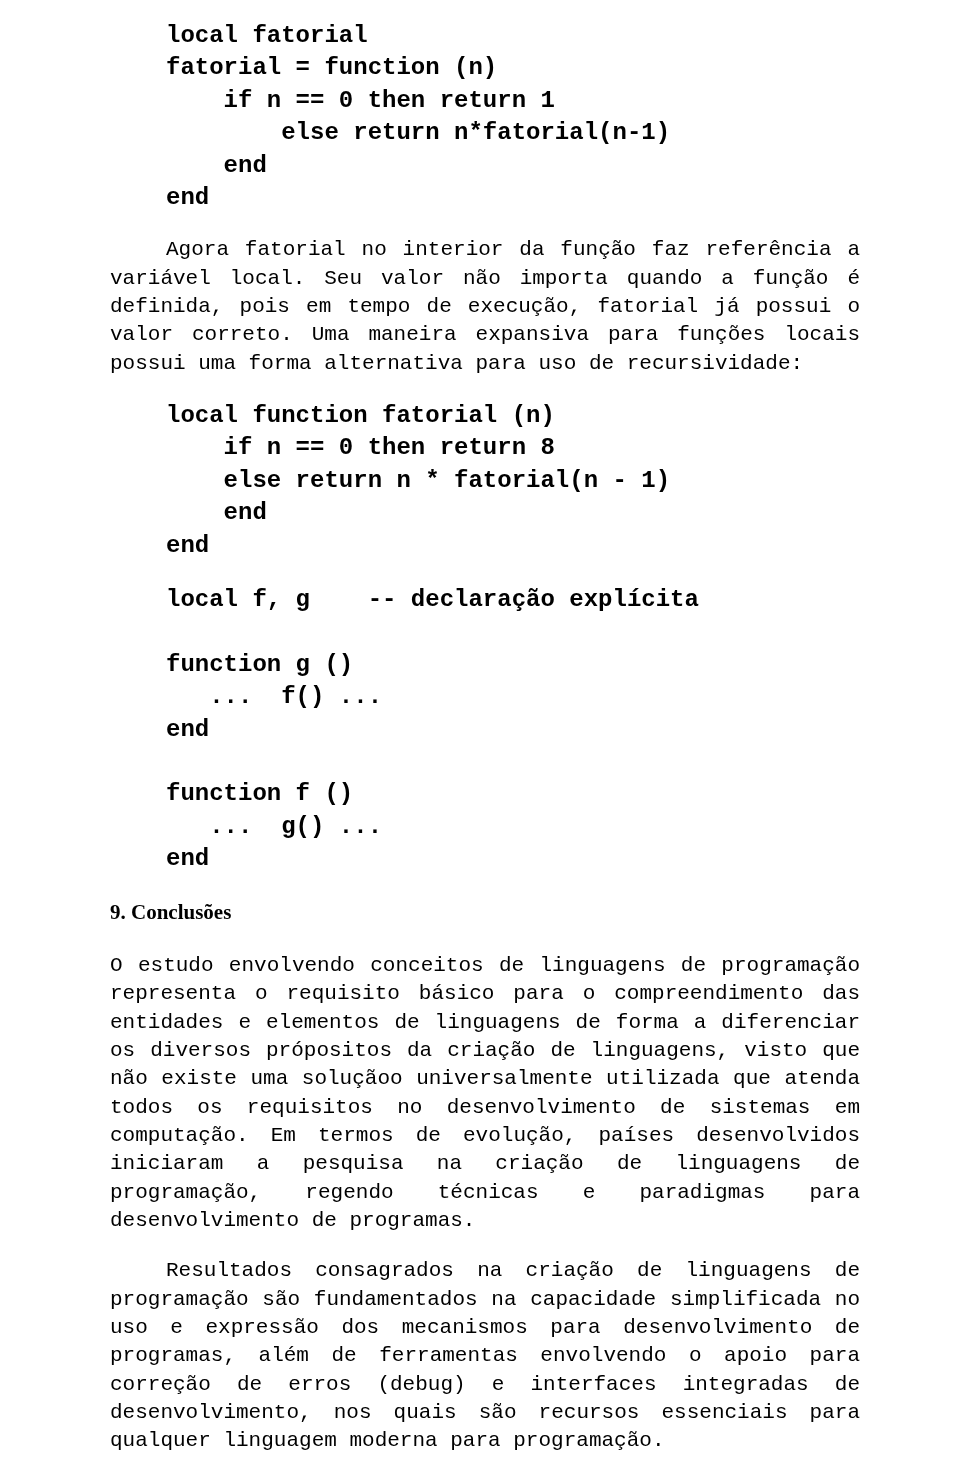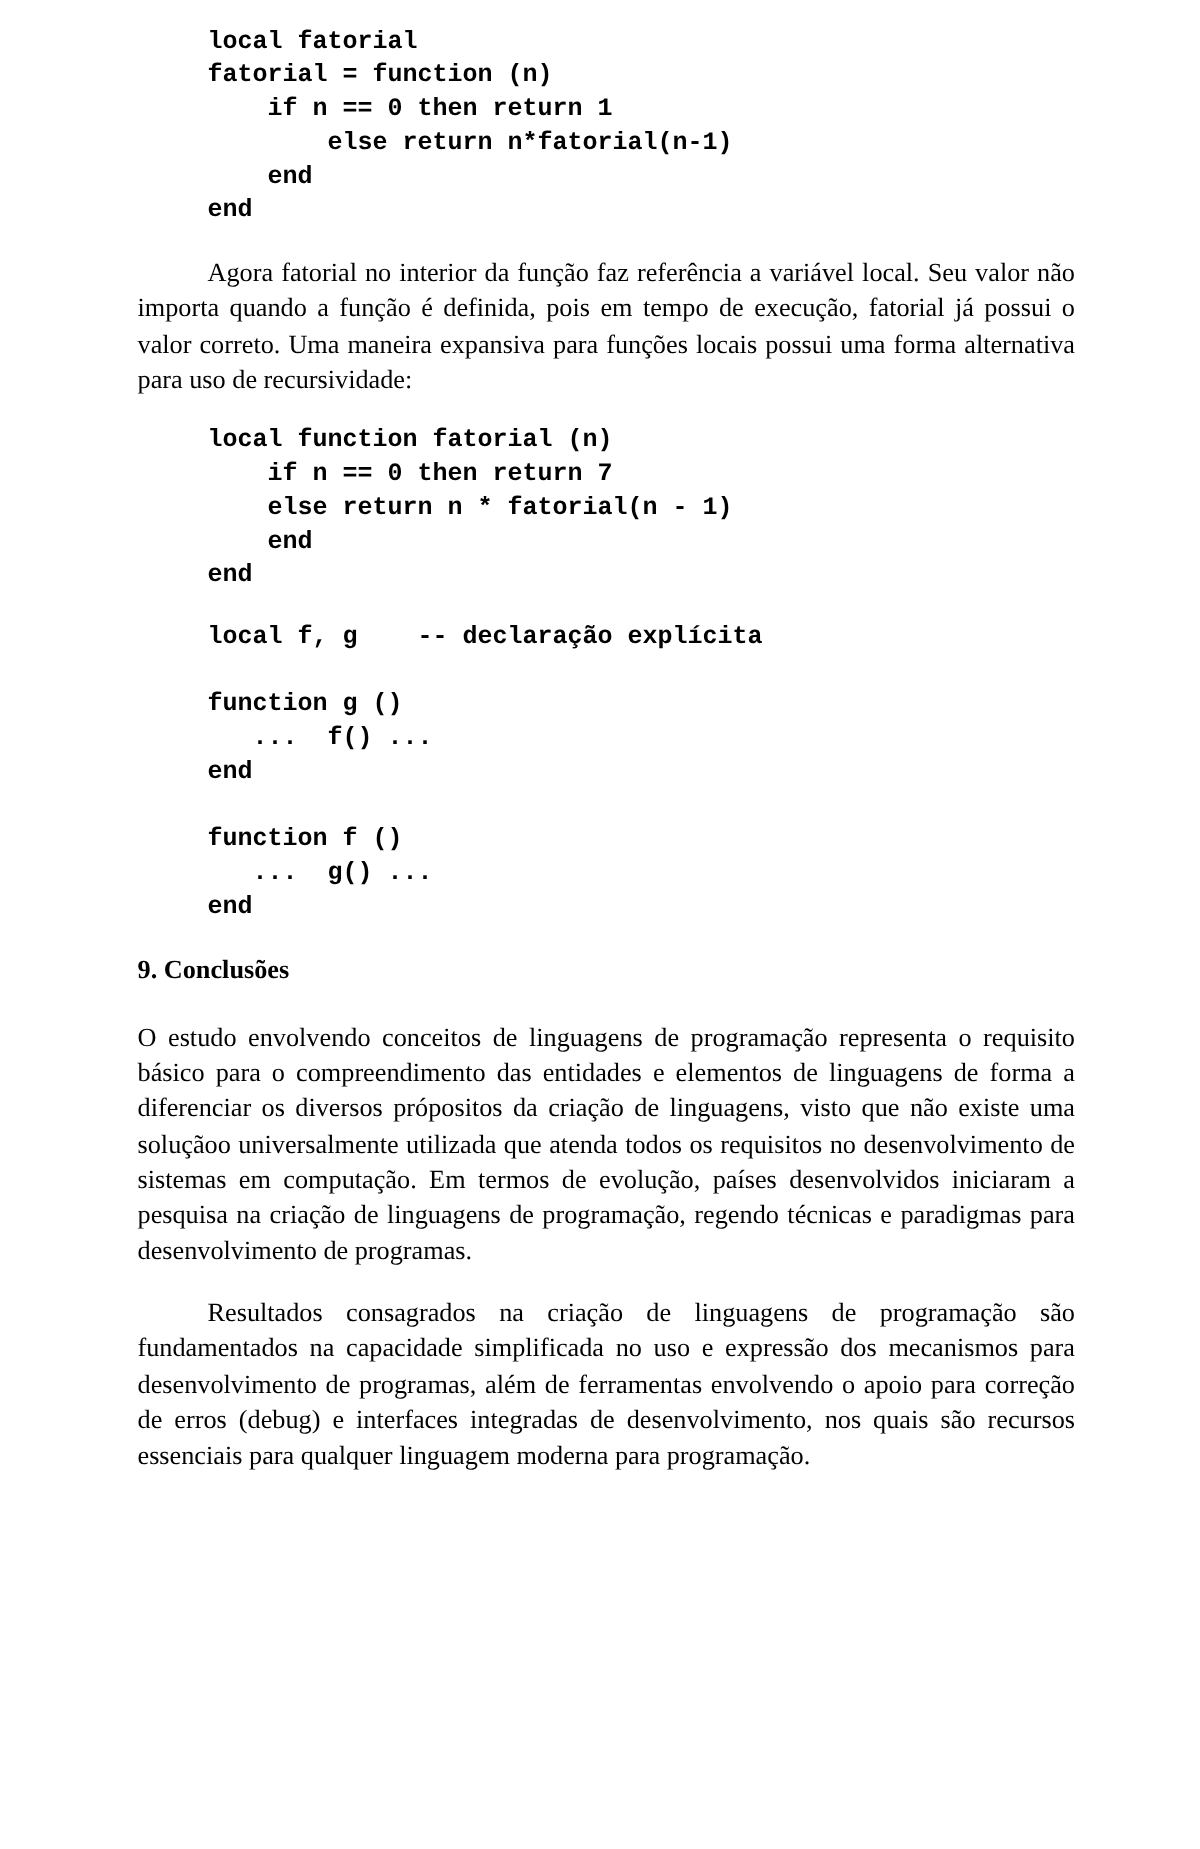--- a/index.html
+++ b/index.html
@@ -11,30 +11,31 @@
   }
   .page{
     padding:20px 100px 60px 110px;
     font-size:21px;
     line-height:1.35;
   }
   .code{
     font-family:"Courier New",Courier,monospace;
     white-space:pre;
     font-weight:bold;
-    font-size:20px;
+    font-size:24px;
     line-height:1.35;
     margin:0 0 22px 0;
   }
   .code.indent{
     margin-left:56px;
   }
   .para{
     text-align:justify;
     margin:0 0 22px 0;
+    font-family:Liberation Mono, monospace;
   }
   .para.indent{
     text-indent:56px;
   }
   .heading{
     font-weight:bold;
     margin:16px 0 26px 0;
     font-size:21px;
   }
 </style>
@@ -46,21 +47,21 @@
   <div class="code indent">local fatorial
 fatorial = function (n)
     if n == 0 then return 1
         else return n*fatorial(n-1)
     end
 end</div>
 
   <p class="para indent">Agora fatorial no interior da função faz referência a variável local. Seu valor não importa quando a função é definida, pois em tempo de execução, fatorial já possui o valor correto. Uma maneira expansiva para funções locais possui uma forma alternativa para uso de recursividade:</p>
 
   <div class="code indent">local function fatorial (n)
-    if n == 0 then return 7
+    if n == 0 then return 8
     else return n * fatorial(n - 1)
     end
 end</div>
 
 
   <div class="code indent">local f, g    -- declaração explícita
 
 function g ()
    ...  f() ...
 end

